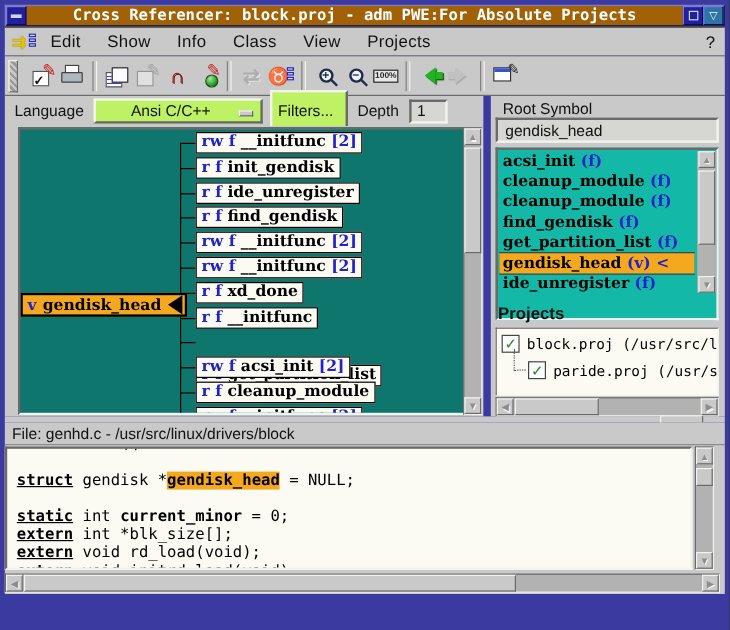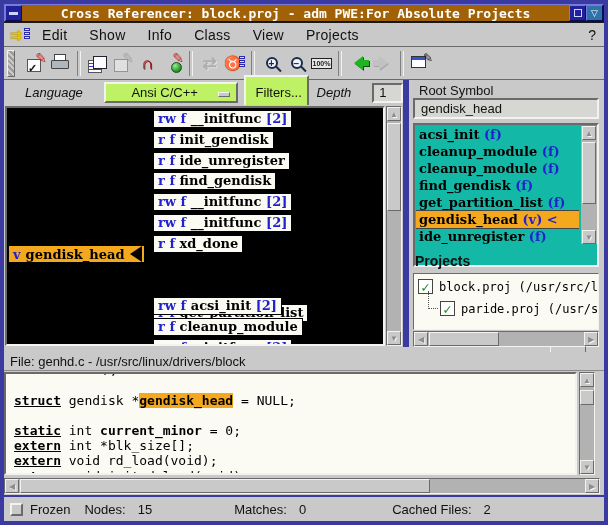--- a/index.html
+++ b/index.html
@@ -49,29 +49,29 @@
   .i-arrL{border-right:9px solid #21b421;border-left:none;filter:drop-shadow(1px 1px 0 #0a520a);}
   .i-arrL::after{content:'';position:absolute;left:9px;top:-3px;width:6px;height:6px;background:#21b421;}
   .i-arrR{border-left:9px solid #b9b9b9;border-right:none;filter:drop-shadow(1px 1px 0 #808080);}
   .i-arrR::after{content:'';position:absolute;right:9px;top:-3px;width:6px;height:6px;background:#b9b9b9;}
   .i-win{position:absolute;left:3px;top:5px;width:15px;height:12px;background:#fff;border:1px solid #333;}
   .i-win::before{content:'';position:absolute;left:0;top:0;width:13px;height:3px;background:#3355cc;}
   .i-pen.small{font-size:12px;right:0;top:1px;color:#222;}
 
   
   .filterbar{position:absolute;left:4px;top:80px;width:399px;height:25px;background:#c9c9c9;display:flex;align-items:center;font-size:13px;color:#111;}
-  .fb-label{margin:0 21px;font-style:italic;}
+  .fb-label{margin:0 8px;}
   .dropdown{position:relative;height:21px;display:flex;align-items:center;justify-content:center;font-size:13px;color:#111;padding:0 22px 0 10px;}
   .dd-dash{position:absolute;right:6px;top:8px;width:12px;height:5px;border:1px solid;border-color:#f2f2ee #6a6a6a #6a6a6a #f2f2ee;background:#c9c9c9;}
-  .btn{height:21px;display:flex;align-items:center;justify-content:flex-start;font-size:13px;color:#111;padding:16px 10px;}
+  .btn{height:21px;display:flex;align-items:center;justify-content:flex-end;font-size:13px;color:#111;padding:16px 10px;}
   .field{height:20px;background:#d6d6d2;font-size:13px;color:#111;display:flex;align-items:center;padding:0 5px;}
 
   
   .tree-view{position:absolute;left:4px;top:105px;width:399px;height:242px;background:#c9c9c9;}
-  .tree-vp{position:absolute;left:1px;top:1px;width:380px;height:240px;background:#000000;overflow:hidden;}
+  .tree-vp{position:absolute;left:11px;top:1px;width:380px;height:240px;background:#0f766e;overflow:hidden;}
   .tree-canvas{position:absolute;left:0;top:0;width:100%;height:100%;}
   .trunk{position:absolute;background:#000;}
   .stub{position:absolute;height:1px;background:#000;}
   .tnode{position:absolute;border:1px solid #000;background:#fbfbf4;font-family:"DejaVu Serif",serif;font-weight:bold;font-size:13px;line-height:16px;padding:0 4px;white-space:nowrap;color:#000;}
   .tnode .ref{color:#2121cd;}
   .root-node{position:absolute;left:0px;top:136px;height:20px;background:#f4a81d;border:2px solid #000;font-family:"DejaVu Serif",serif;font-weight:bold;font-size:13px;line-height:15px;padding:0 2px 0 4px;white-space:nowrap;display:flex;align-items:center;}
   .root-node .ref{color:#2121cd;margin-right:5px;}
   .root-arrow{width:0;height:0;border:8px solid transparent;border-right:12px solid #000;border-left:none;margin-left:6px;}
 
   
@@ -266,20 +266,21 @@
           <div class="tnode" style="left: 146px; top: 44px; text-align: center;"><span class="ref">r f</span> <span>ide_unregister</span></div>
           <div class="stub" style="left: 133px; top: 73px; width: 13px;"></div>
           <div class="tnode" style="left: 146px; top: 64px;"><span class="ref">r f</span> <span>find_gendisk</span></div>
           <div class="stub" style="left: 133px; top: 94px; width: 13px;"></div>
           <div class="tnode" style="left: 146px; top: 85px;"><span class="ref">rw f</span> <span>__initfunc</span> <span class="ref">[2]</span></div>
           <div class="stub" style="left: 133px; top: 115px; width: 13px;"></div>
           <div class="tnode" style="left: 146px; top: 106px;"><span class="ref">rw f</span> <span>__initfunc</span> <span class="ref">[2]</span></div>
           <div class="stub" style="left: 133px; top: 136px; width: 13px;"></div>
           <div class="tnode" style="left: 146px; top: 127px;"><span class="ref">r f</span> <span>xd_done</span></div>
           <div class="stub" style="left: 133px; top: 157px; width: 13px;"></div>
+          <div class="tnode" style="left: 146px; top: 148px;"><span class="ref">r f</span> <span>__initfunc</span></div>
           <div class="stub" style="left: 133px; top: 177px; width: 13px;"></div>
           <div class="tnode" style="left: 146px; top: 168px; margin-top: 28px;"><span class="ref">r f</span> <span>get_partition_list</span></div>
           <div class="stub" style="left: 133px; top: 198px; width: 13px;"></div>
           <div class="tnode" style="left: 146px; top: 189px;"><span class="ref">rw f</span> <span>acsi_init</span> <span class="ref">[2]</span></div>
           <div class="stub" style="left: 133px; top: 219px; width: 13px;"></div>
           <div class="tnode" style="left: 146px; top: 210px;"><span class="ref">r f</span> <span>cleanup_module</span></div>
           <div class="tnode" style="left: 146px; top: 231px;"><span class="ref">rw f</span> <span>__initfunc</span> <span class="ref">[2]</span></div>
           <div class="stub" style="left: 117px; top: 146px; width: 16px;"></div>
           <div class="root-node">
             <span class="ref">v</span>
@@ -350,23 +351,13 @@
       <div class="sc-thumb" style="left:0;top:17px;width:14px;height:15px;"></div>
       <div class="sc-btn" style="left:0;bottom:0;">▼</div>
     </div>
     <div class="hscroll" style="left:0px;top:126px;width:596px;">
       <div class="sc-btn" style="left:0;top:0;">◀</div>
       <div class="sc-thumb" style="left:15px;top:0;width:410px;height:14px;"></div>
       <div class="sc-btn" style="right:0;top:0;">▶</div>
     </div>
   </div>
 
-  <div class="statusbar">
-    <span class="st-chk"></span>
-    <span class="st-item">Frozen</span>
-    <span class="st-item" style="margin-left:8px;">Nodes:</span>
-    <span class="st-item" style="margin-left:6px;">15</span>
-    <span class="st-item" style="margin-left:76px;">Matches:</span>
-    <span class="st-item" style="margin-left:6px;">0</span>
-    <span class="st-item" style="margin-left:80px;">Cached Files:</span>
-    <span class="st-item" style="margin-left:6px;">2</span>
-  </div>
 </div>
 
 </body></html>

